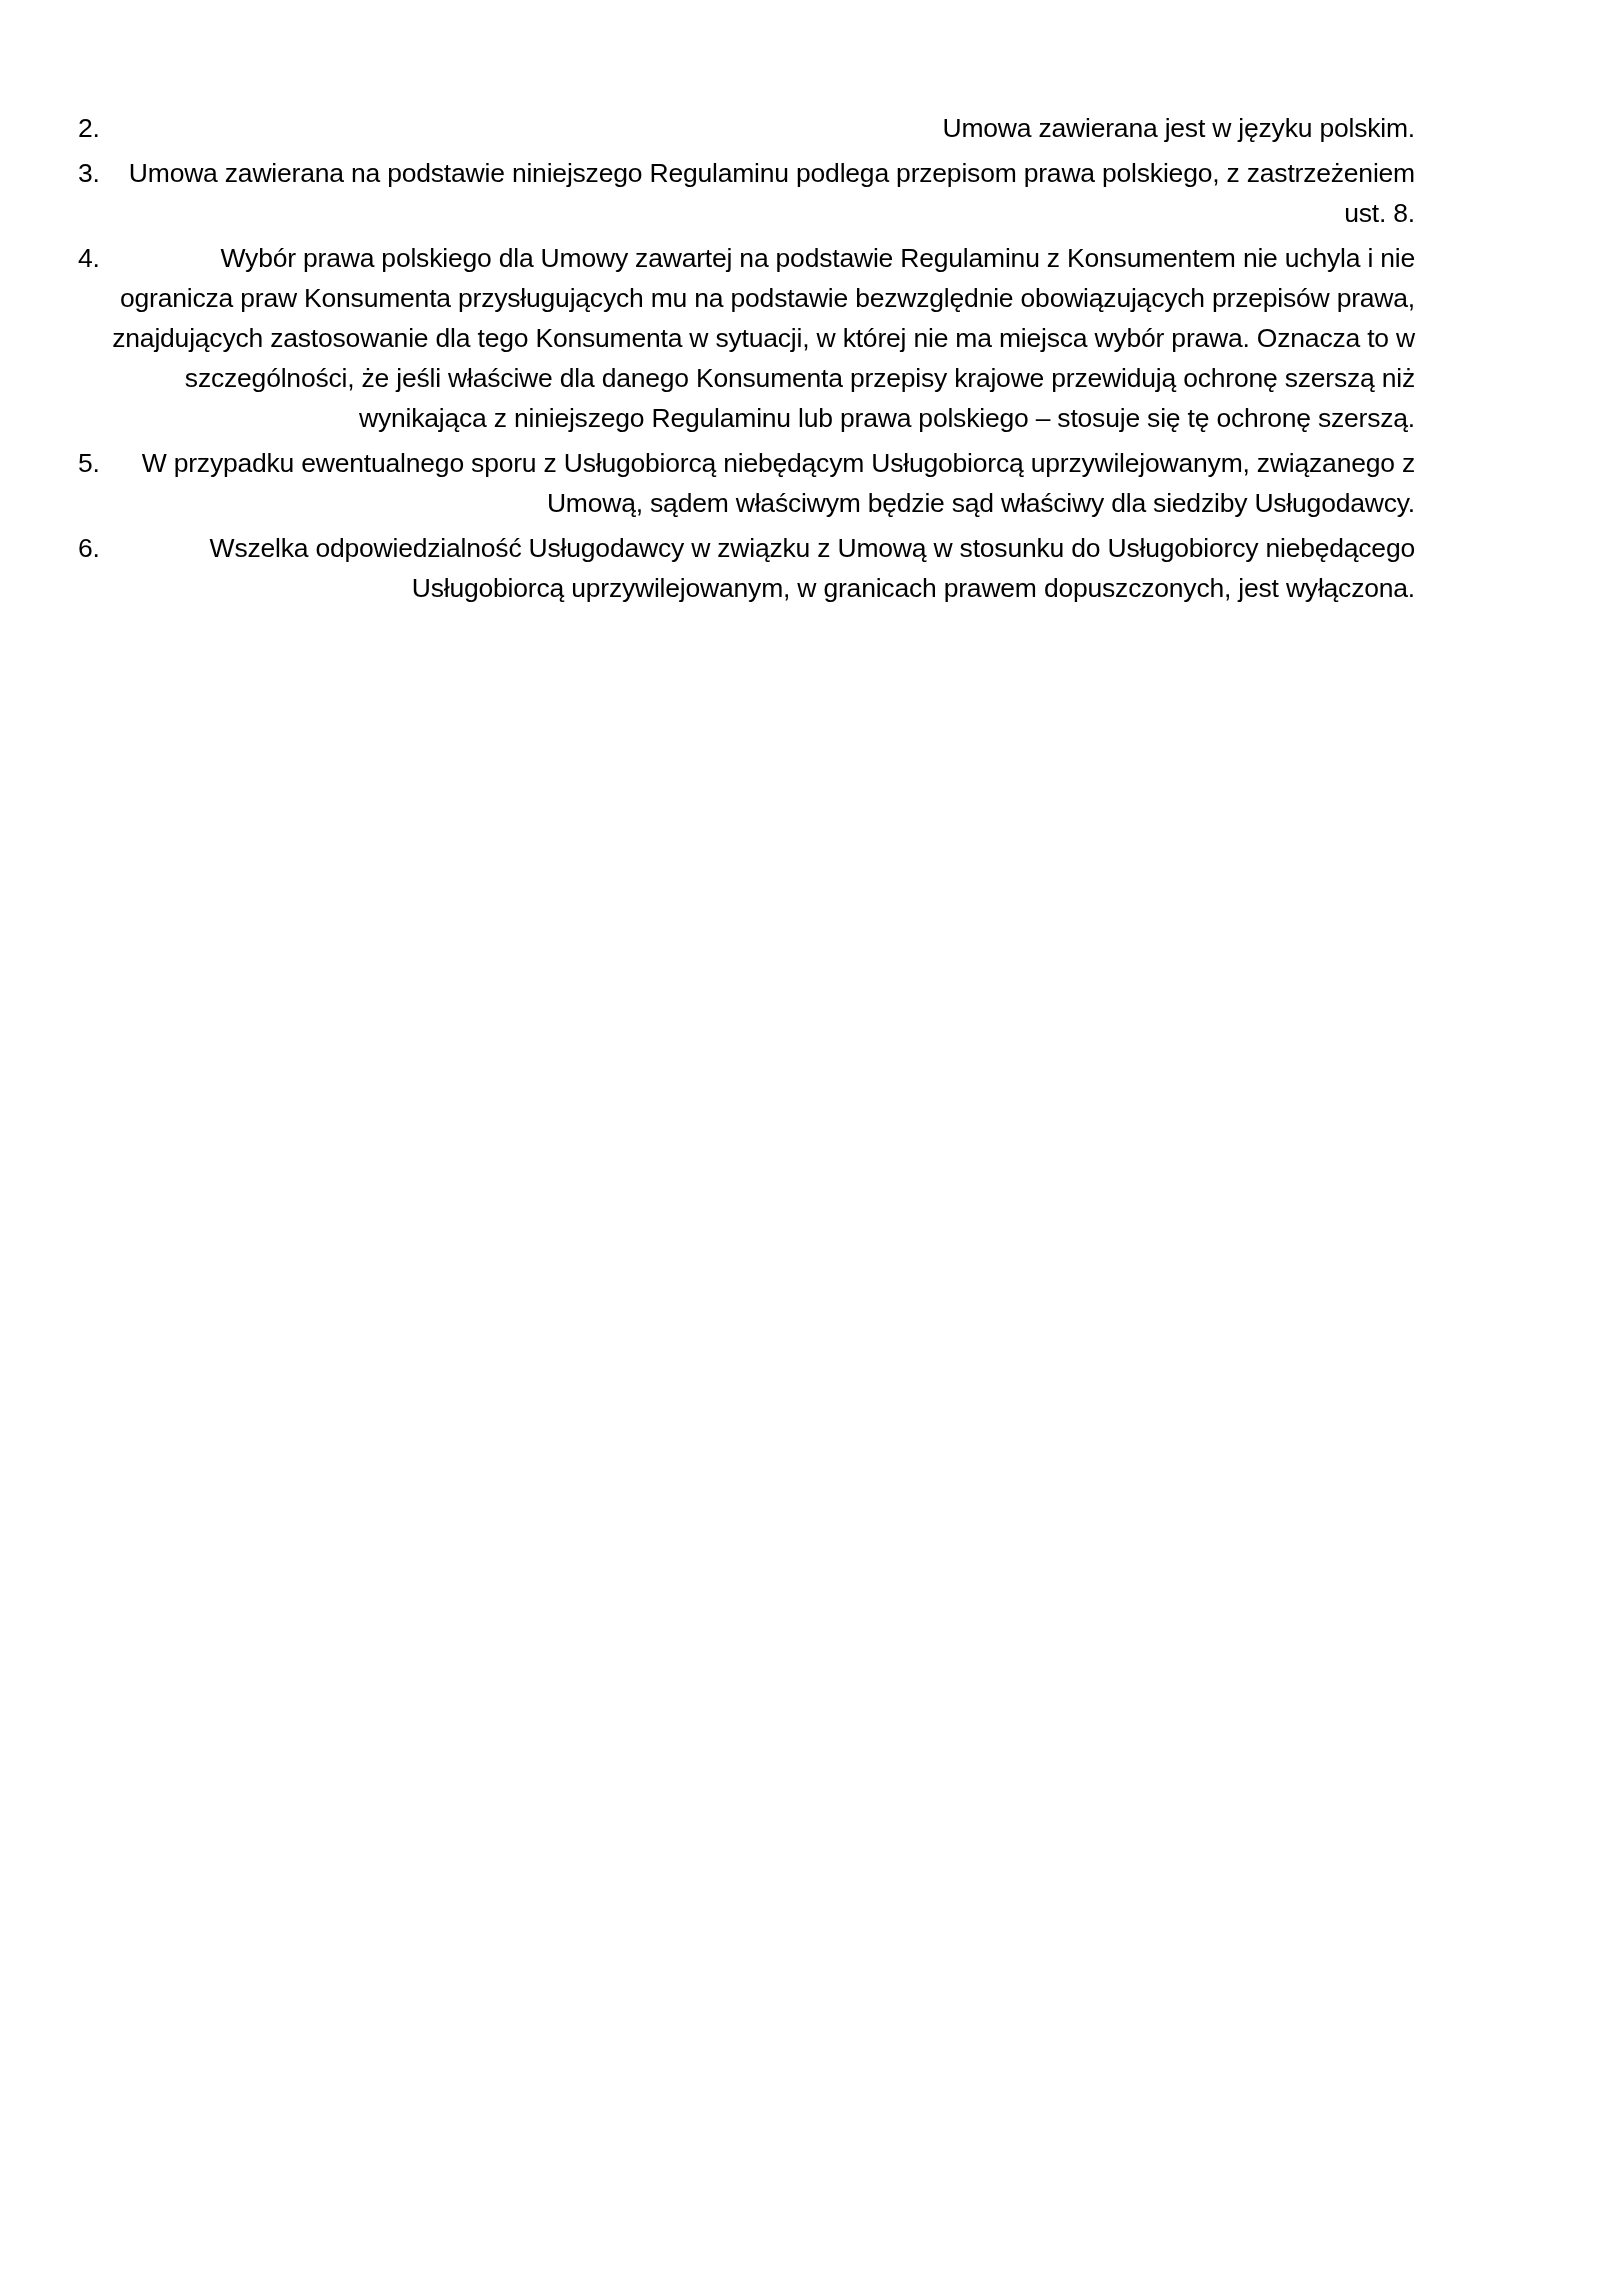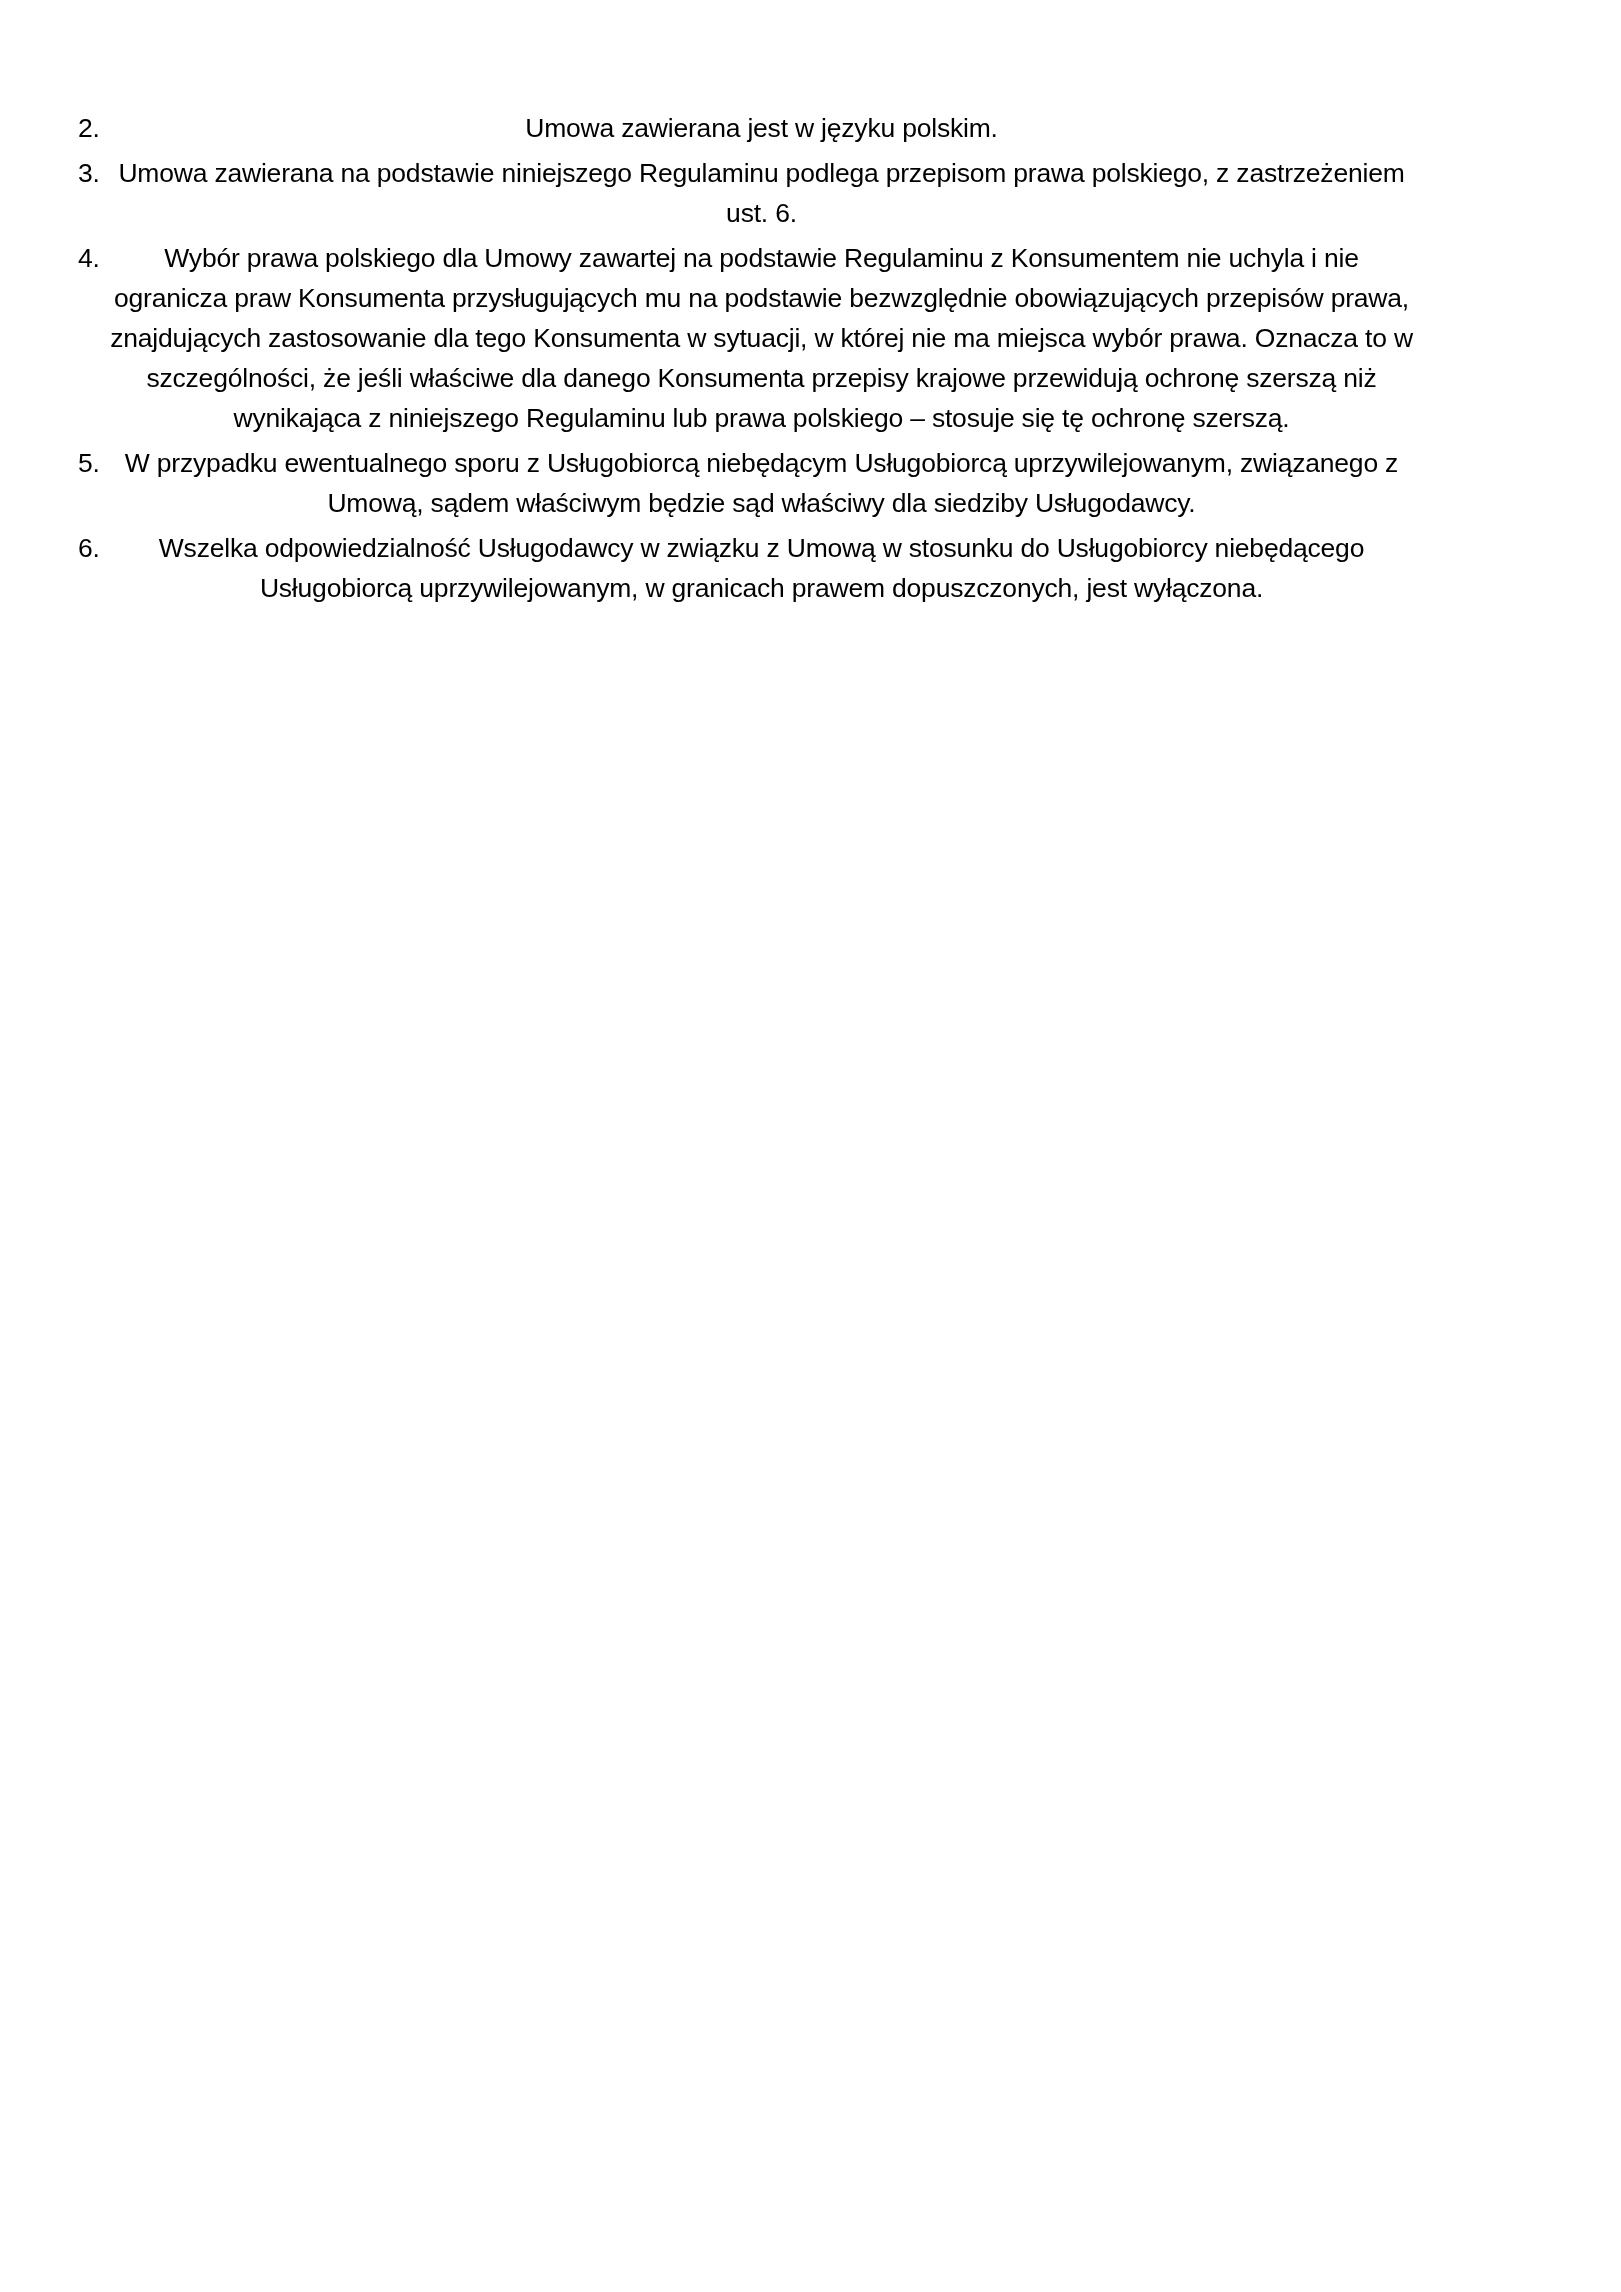--- a/index.html
+++ b/index.html
@@ -34,35 +34,35 @@
     line-height: 40px;
     letter-spacing: -0.2px;
     color: #000000;
   }
   .item-number {
     flex: 0 0 30px;
     white-space: nowrap;
   }
   .item-text {
     flex: 1 1 auto;
-    text-align: center;
+    text-align: right;
   }
 </style>
 </head>
 <body>
 
 <div class="page">
   <ol class="legal-list">
     <li>
       <span class="item-number">2.</span>
       <span class="item-text">Umowa zawierana jest w języku polskim.</span>
     </li>
     <li>
       <span class="item-number">3.</span>
-      <span class="item-text">Umowa zawierana na podstawie niniejszego Regulaminu podlega przepisom prawa polskiego, z zastrzeżeniem ust. 6.</span>
+      <span class="item-text">Umowa zawierana na podstawie niniejszego Regulaminu podlega przepisom prawa polskiego, z zastrzeżeniem ust. 8.</span>
     </li>
     <li>
       <span class="item-number">4.</span>
       <span class="item-text">Wybór prawa polskiego dla Umowy zawartej na podstawie Regulaminu z Konsumentem nie uchyla i nie ogranicza praw Konsumenta przysługujących mu na podstawie bezwzględnie obowiązujących przepisów prawa, znajdujących zastosowanie dla tego Konsumenta w sytuacji, w której nie ma miejsca wybór prawa. Oznacza to w szczególności, że jeśli właściwe dla danego Konsumenta przepisy krajowe przewidują ochronę szerszą niż wynikająca z niniejszego Regulaminu lub prawa polskiego – stosuje się tę ochronę szerszą.</span>
     </li>
     <li>
       <span class="item-number">5.</span>
       <span class="item-text">W przypadku ewentualnego sporu z Usługobiorcą niebędącym Usługobiorcą uprzywilejowanym, związanego z Umową, sądem właściwym będzie sąd właściwy dla siedziby Usługodawcy.</span>
     </li>
     <li>

